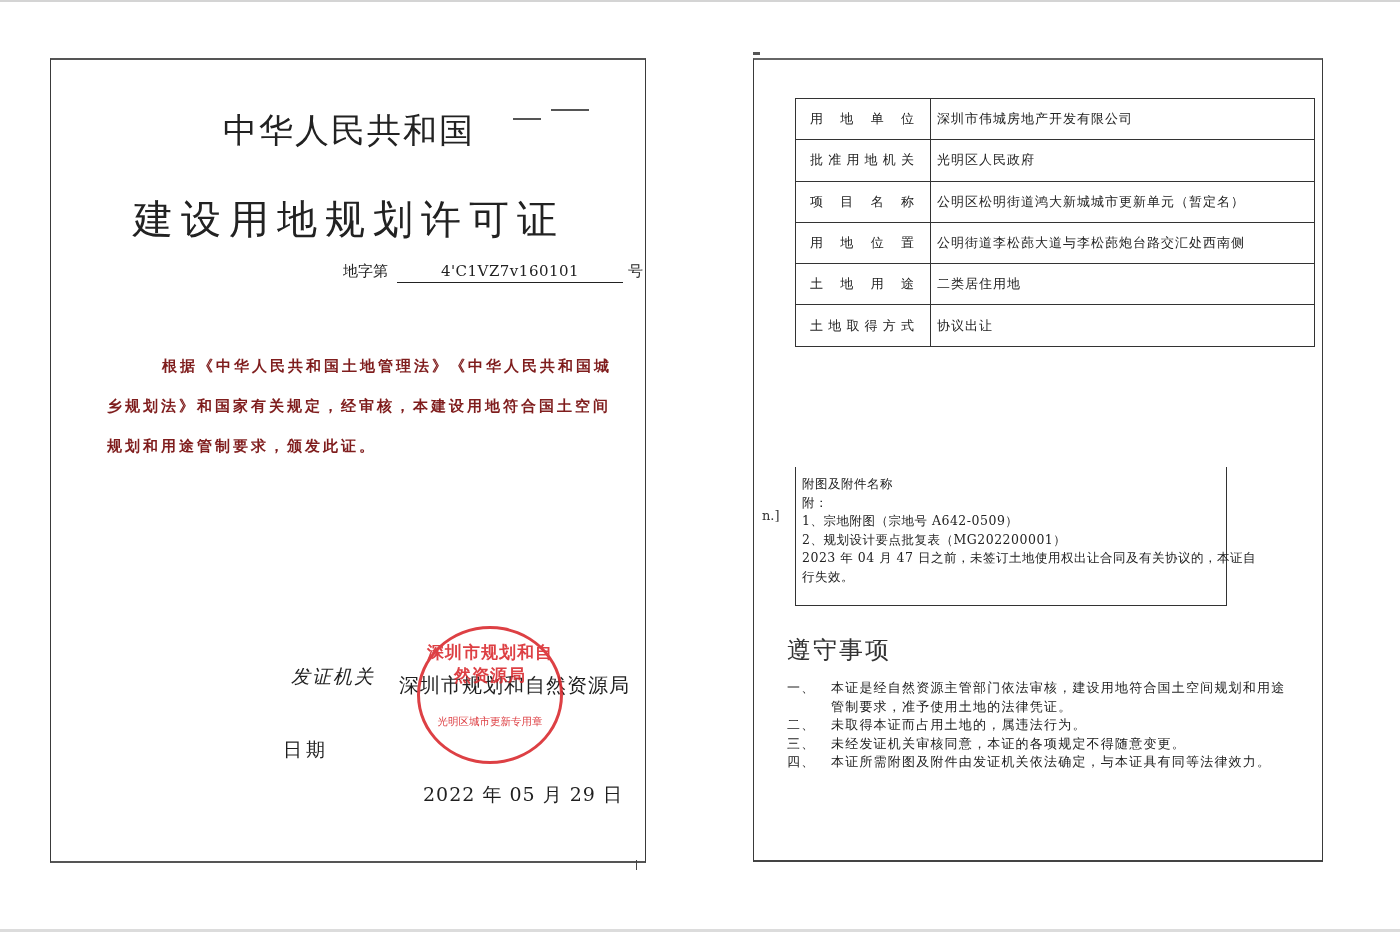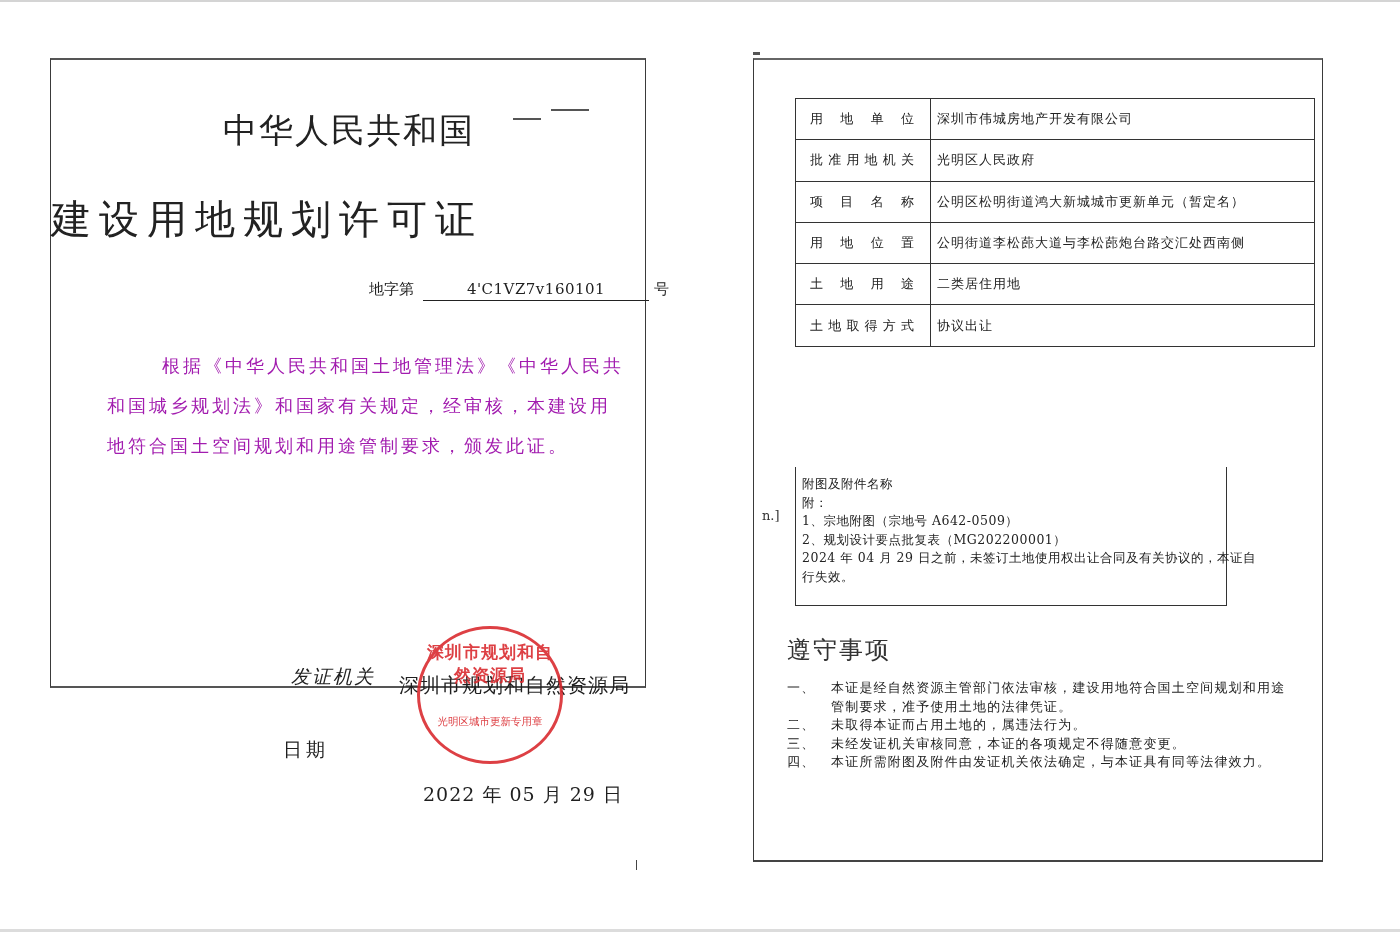--- a/index.html
+++ b/index.html
@@ -5,50 +5,50 @@
   html, body { margin: 0; padding: 0; }
   body {
     width: 1400px; height: 933px; background: #ffffff; position: relative; overflow: hidden;
     font-family: "DejaVu Serif", "Liberation Serif", serif; color: #1f1f1f;
   }
   .edge-top { position: absolute; left: 0; top: 0; width: 1400px; height: 2px; background: #d4d4d4; }
   .edge-bottom { position: absolute; left: 0; top: 929px; width: 1400px; height: 3px; background: #dcdcdc; }
 
   
   .page-left {
-    position: absolute; left: 50px; top: 58px; width: 596px; height: 630px;
+    position: absolute; left: 50px; top: 58px; width: 596px; height: 805px;
     border: 1px solid #3a3a3a; border-top: 2px solid #555; border-bottom: 2px solid #555; box-sizing: border-box;
   }
   .country {
     position: absolute; left: 0; width: 596px; top: 48px; text-align: center;
     font-size: 34px; letter-spacing: 2px; color: #222;
     font-family: "DejaVu Sans", "Liberation Sans", sans-serif; font-weight: 300;
   }
   .doc-title {
-    position: absolute; left: 0; width: 596px; top: 132px; text-align: left;
+    position: absolute; left: 0; width: 596px; top: 132px; text-align: center;
     font-size: 40px; letter-spacing: 8px; color: #222;
     font-family: "DejaVu Sans", "Liberation Sans", sans-serif; font-weight: 300;
   }
   .stray-dash1 { position: absolute; left: 462px; top: 58px; width: 28px; height: 2px; background: #555; }
   .stray-dash2 { position: absolute; left: 500px; top: 49px; width: 38px; height: 2px; background: #555; }
   .number-row {
-    position: absolute; left: 290px; top: 218px; width: 306px; height: 30px;
-    font-size: 15px; color: #222; margin-left: 26px;
+    position: absolute; left: 290px; top: 200px; width: 306px; height: 30px;
+    font-size: 15px; color: #222;
   }
   .number-prefix { position: absolute; left: 2px; top: 2px; }
   .number-value {
     position: absolute; left: 56px; top: 0; width: 226px; height: 22px; border-bottom: 1.5px solid #222;
     text-align: center; font-size: 15px; line-height: 22px; letter-spacing: 0.5px;
   }
   .number-suffix { position: absolute; left: 287px; top: 2px; }
 
   .body-text {
     position: absolute; left: 56px; top: 286px; width: 520px;
-    font-size: 18px; line-height: 40px; letter-spacing: 3px; color: #a21caf;
-    font-family: "DejaVu Sans", "Liberation Sans", sans-serif; font-weight: 400;
+    font-size: 15px; line-height: 40px; letter-spacing: 3px; color: #7f1d1d;
+    font-family: "DejaVu Sans", "Liberation Sans", sans-serif; font-weight: 700;
     text-indent: 55px;
   }
 
   .issuer-label {
     position: absolute; left: 240px; top: 604px; font-size: 19px; letter-spacing: 2px;
     font-family: "DejaVu Sans", "Liberation Sans", sans-serif;
     font-style: italic;
   }
   .issuer-value {
     position: absolute; left: 348px; top: 612px; font-size: 20px; letter-spacing: 1px;
@@ -175,21 +175,21 @@
     </tbody>
   </table>
 
   <div class="margin-mark">n.]</div>
 
   <div class="attach-box">
     <div>附图及附件名称</div>
     <div>附：</div>
     <div>1、宗地附图（宗地号 A642-0509）</div>
     <div>2、规划设计要点批复表（MG202200001）</div>
-    <div>2024 年 04 月 29 日之前，未签订土地使用权出让合同及有关协议的，本证自</div>
+    <div>2023 年 04 月 47 日之前，未签订土地使用权出让合同及有关协议的，本证自</div>
     <div>行失效。</div>
   </div>
 
   <div class="notes-title">遵守事项</div>
   <div class="notes-list">
     <div class="note">
       <span class="num">一、</span>
       <span class="txt">本证是经自然资源主管部门依法审核，建设用地符合国土空间规划和用途管制要求，准予使用土地的法律凭证。</span>
     </div>
     <div class="note">

